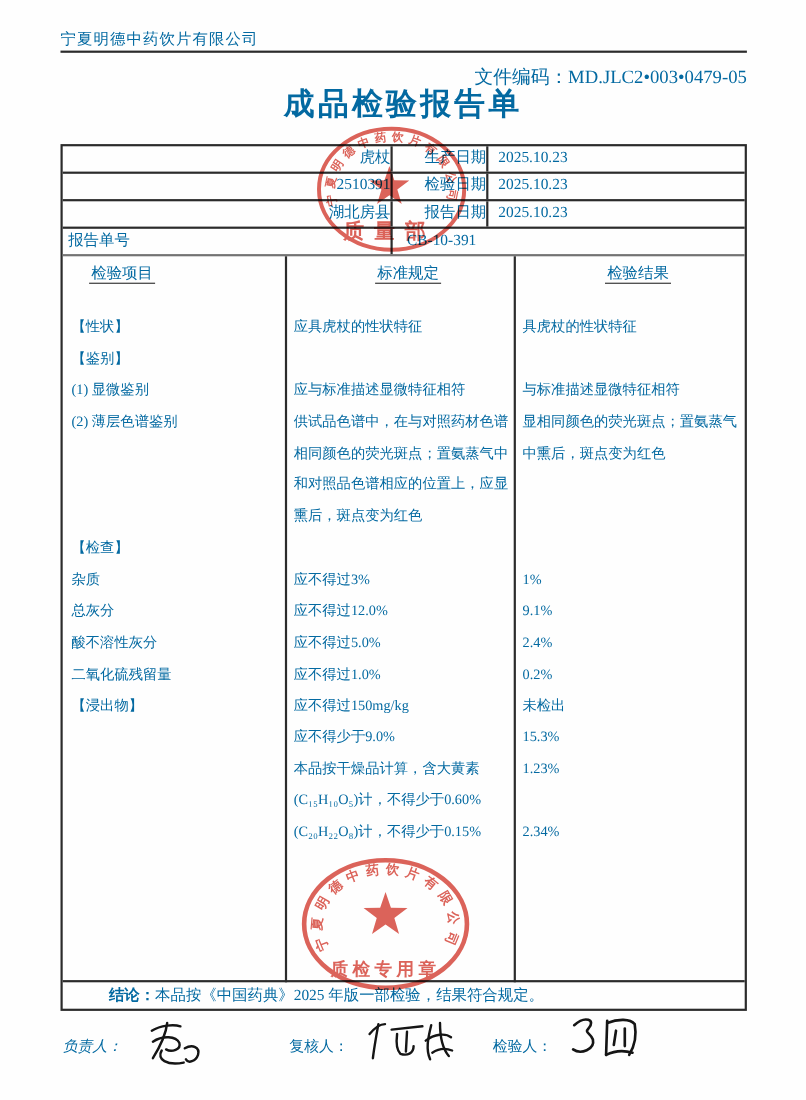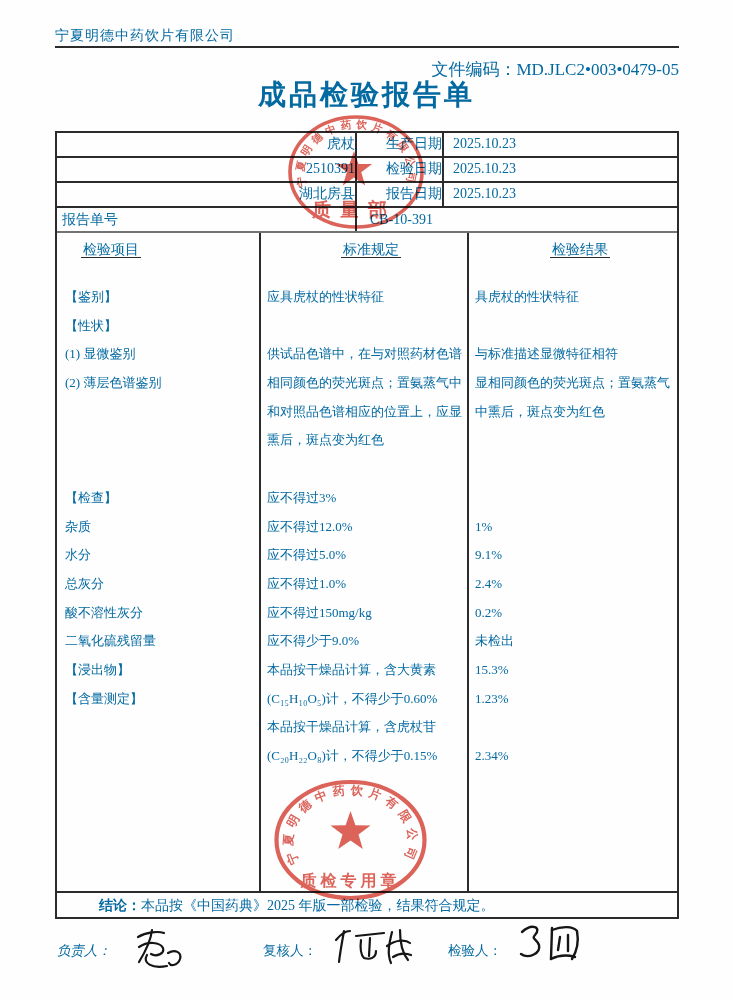--- a/index.html
+++ b/index.html
@@ -98,56 +98,54 @@
     </div>
 
     <div class="v1"></div>
     <div class="v2"></div>
 
     <div class="mh mh1"><span>检验项目</span></div>
     <div class="mh mh2"><span>标准规定</span></div>
     <div class="mh mh3"><span>检验结果</span></div>
 
     <div class="tcol tc1" id="col1">
+        <div class="tline">【性状】</div>
         <div class="tline">【鉴别】</div>
-        <div class="tline">【性状】</div>
         <div class="tline">(1) 显微鉴别</div>
         <div class="tline">(2) 薄层色谱鉴别</div>
         <div class="tline">&nbsp;</div>
         <div class="tline">&nbsp;</div>
         <div class="tline">&nbsp;</div>
         <div class="tline">【检查】</div>
         <div class="tline">杂质</div>
-        <div class="tline">水分</div>
         <div class="tline">总灰分</div>
         <div class="tline">酸不溶性灰分</div>
         <div class="tline">二氧化硫残留量</div>
         <div class="tline">【浸出物】</div>
-        <div class="tline">【含量测定】</div>
         <div class="tline">&nbsp;</div>
         <div class="tline">&nbsp;</div>
         <div class="tline">&nbsp;</div>
       </div>
     <div class="tcol tc2" id="col2">
         <div class="tline">应具虎杖的性状特征</div>
         <div class="tline">&nbsp;</div>
+        <div class="tline">应与标准描述显微特征相符</div>
         <div class="tline">供试品色谱中，在与对照药材色谱</div>
         <div class="tline">相同颜色的荧光斑点；置氨蒸气中</div>
         <div class="tline">和对照品色谱相应的位置上，应显</div>
         <div class="tline">熏后，斑点变为红色</div>
         <div class="tline">&nbsp;</div>
         <div class="tline">应不得过3%</div>
         <div class="tline">应不得过12.0%</div>
         <div class="tline">应不得过5.0%</div>
         <div class="tline">应不得过1.0%</div>
         <div class="tline">应不得过150mg/kg</div>
         <div class="tline">应不得少于9.0%</div>
         <div class="tline">本品按干燥品计算，含大黄素</div>
         <div class="tline">(C₁₅H₁₀O₅)计，不得少于0.60%</div>
-        <div class="tline">本品按干燥品计算，含虎杖苷</div>
         <div class="tline">(C₂₀H₂₂O₈)计，不得少于0.15%</div>
       </div>
     <div class="tcol tc3" id="col3">
         <div class="tline">具虎杖的性状特征</div>
         <div class="tline">&nbsp;</div>
         <div class="tline">与标准描述显微特征相符</div>
         <div class="tline">显相同颜色的荧光斑点；置氨蒸气</div>
         <div class="tline">中熏后，斑点变为红色</div>
         <div class="tline">&nbsp;</div>
         <div class="tline">&nbsp;</div>

